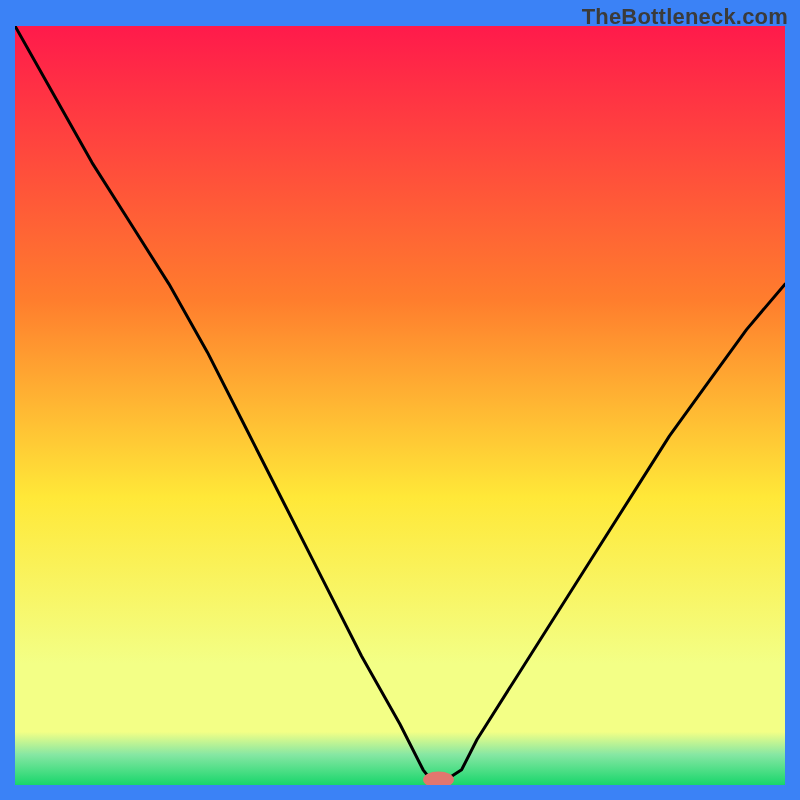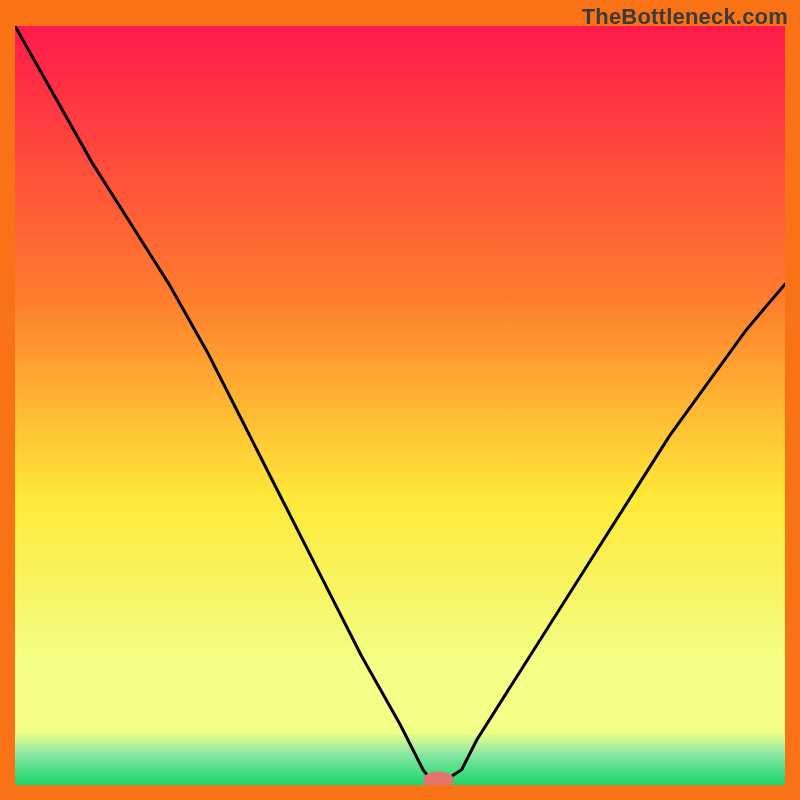--- a/index.html
+++ b/index.html
@@ -8,21 +8,21 @@
     width: 800px;
     height: 800px;
     background: #000;
     font-family: Arial, Helvetica, sans-serif;
     overflow: hidden;
   }
   .frame {
     position: relative;
     width: 800px;
     height: 800px;
-    background: #f97316;
+    background: #3b82f6;
   }
   .watermark {
     position: absolute;
     top: 4px;
     right: 12px;
     color: #3b3b3b;
     font-size: 22px;
     font-weight: 600;
     letter-spacing: 0.2px;
     user-select: none;

